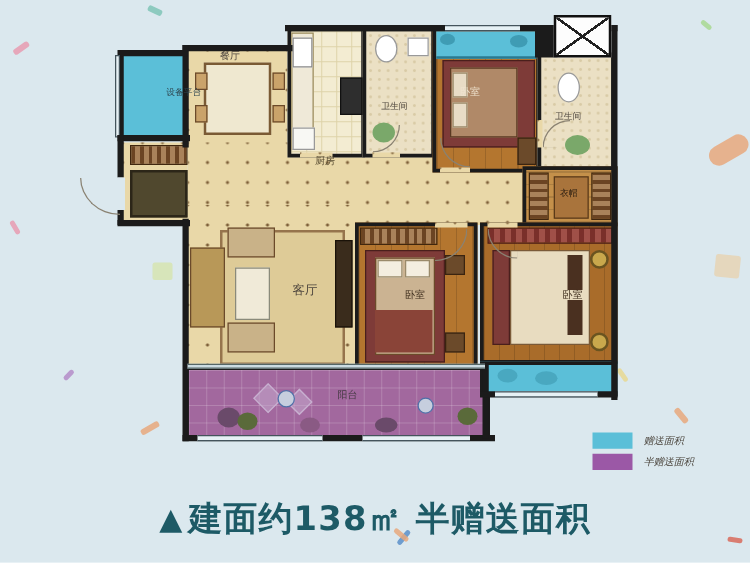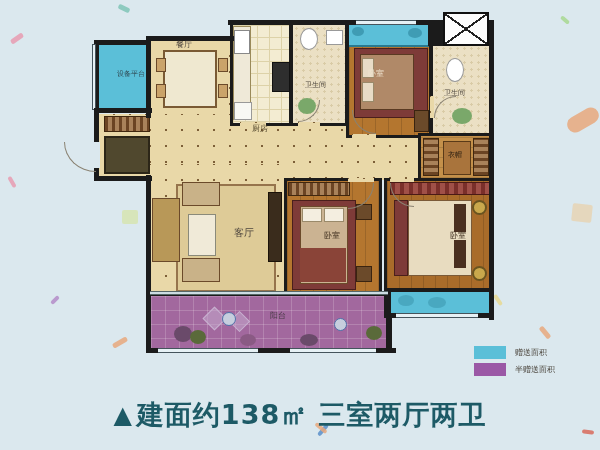--- a/index.html
+++ b/index.html
@@ -40,21 +40,21 @@
         border:2px solid #111;box-sizing:border-box;}
   .stripesV{background:repeating-linear-gradient(90deg,#6b4423 0 3px,#a9825a 3px 7px);border:1px solid #40270f;box-sizing:border-box;}
   .stripesH{background:repeating-linear-gradient(0deg,#6b4423 0 3px,#a9825a 3px 7px);border:1px solid #40270f;box-sizing:border-box;}
   .stripesR{background:repeating-linear-gradient(90deg,#7a2f2a 0 4px,#a05048 4px 9px);border:1px solid #4a1a16;box-sizing:border-box;}
   .cf{position:absolute;border-radius:2px;opacity:.85;}
   .caption{position:absolute;left:0;right:0;top:397px;text-align:center;color:#1d5a66;
            font-weight:bold;font-size:27px;letter-spacing:1px;z-index:10;}
   .caption .mk{font-size:24px;margin-right:4px;vertical-align:1px;}
   .legrow{position:absolute;display:flex;align-items:center;z-index:10;}
   .legrow .sw{width:32px;height:13px;margin-right:9px;}
-  .legrow .lt{font-size:8px;color:#4a443c;}
+  .legrow .lt{font-size:8px;color:#4a443c;font-style:italic;}
 </style>
 </head>
 <body>
 
 <div id="stage">
 
   <div class="cf" style="left:10px;top:36px;width:14px;height:5px;background:#e89bb0;transform:rotate(-35deg);"></div>
   <div class="cf" style="left:118px;top:6px;width:12px;height:5px;background:#7fc4b6;transform:rotate(25deg);"></div>
   <div class="cf" style="left:560px;top:18px;width:10px;height:4px;background:#a8d890;transform:rotate(40deg);"></div>
   <div class="cf" style="left:566px;top:112px;width:34px;height:16px;background:#e8a87c;border-radius:8px;transform:rotate(-30deg);"></div>
@@ -189,21 +189,21 @@
     <div class="abs dots" style="left:390px;top:178px;width:24px;height:4px;z-index:7;"></div>
     <div class="abs arc" style="left:390px;top:183px;width:24px;height:24px;border-top:none;border-right:none;border-radius:0 0 0 100%;"></div>
     <div class="abs dots" style="left:430px;top:96px;width:4px;height:22px;z-index:7;"></div>
     <div class="abs arc" style="left:434px;top:96px;width:22px;height:22px;border-bottom:none;border-right:none;border-radius:100% 0 0 0;"></div>
     <div class="abs dots" style="left:352px;top:134px;width:24px;height:4px;z-index:7;"></div>
     <div class="abs arc" style="left:352px;top:110px;width:24px;height:24px;border-top:none;border-right:none;border-radius:0 0 0 100%;"></div>
     <div class="abs dots" style="left:298px;top:122px;width:22px;height:4px;z-index:7;"></div>
     <div class="abs arc" style="left:298px;top:100px;width:22px;height:22px;border-top:none;border-left:none;border-radius:0 0 100% 0;"></div>
     <div class="abs dots" style="left:240px;top:122px;width:26px;height:4px;z-index:7;"></div>
 
-    <div class="abs lbl" style="left:96px;top:71px;width:70px;font-size:7px;color:#2e4650;">设备平台</div>
+    <div class="abs lbl" style="left:112px;top:71px;width:70px;font-size:7px;color:#2e4650;">设备平台</div>
     <div class="abs lbl" style="left:176px;top:41px;">餐厅</div>
     <div class="abs lbl" style="left:252px;top:82px;color:#564a30;margin-top:43px;">厨房</div>
     <div class="abs lbl" style="left:305px;top:82px;font-size:7px;">卫生间</div>
     <div class="abs lbl" style="left:368px;top:70px;color:#f0e4d0;">卧室</div>
     <div class="abs lbl" style="left:444px;top:90px;font-size:7px;">卫生间</div>
     <div class="abs lbl" style="left:448px;top:152px;font-size:7px;color:#2e2012;">衣帽</div>
     <div class="abs lbl" style="left:234px;top:227px;font-size:10px;">客厅</div>
     <div class="abs lbl" style="left:324px;top:232px;color:#3a2a1a;">卧室</div>
     <div class="abs lbl" style="left:450px;top:232px;color:#3a2a1a;">卧室</div>
     <div class="abs lbl" style="left:270px;top:312px;color:#463a44;">阳台</div>
@@ -212,16 +212,16 @@
   <div class="legrow" style="left:474px;top:346px;">
     <span class="sw" style="background:#5bbfd8;"></span>
     <span class="lt">赠送面积</span>
   </div>
   <div class="legrow" style="left:474px;top:363px;">
     <span class="sw" style="background:#9b58a6;"></span>
     <span class="lt">半赠送面积</span>
   </div>
 
   <div class="caption">
-    <span class="mk">▲</span><span>建面约138㎡ 三室两厅两卫</span>
+    <span class="mk">▲</span><span>建面约138㎡ 半赠送面积</span>
   </div>
 
 </div>
 
 </body></html>

